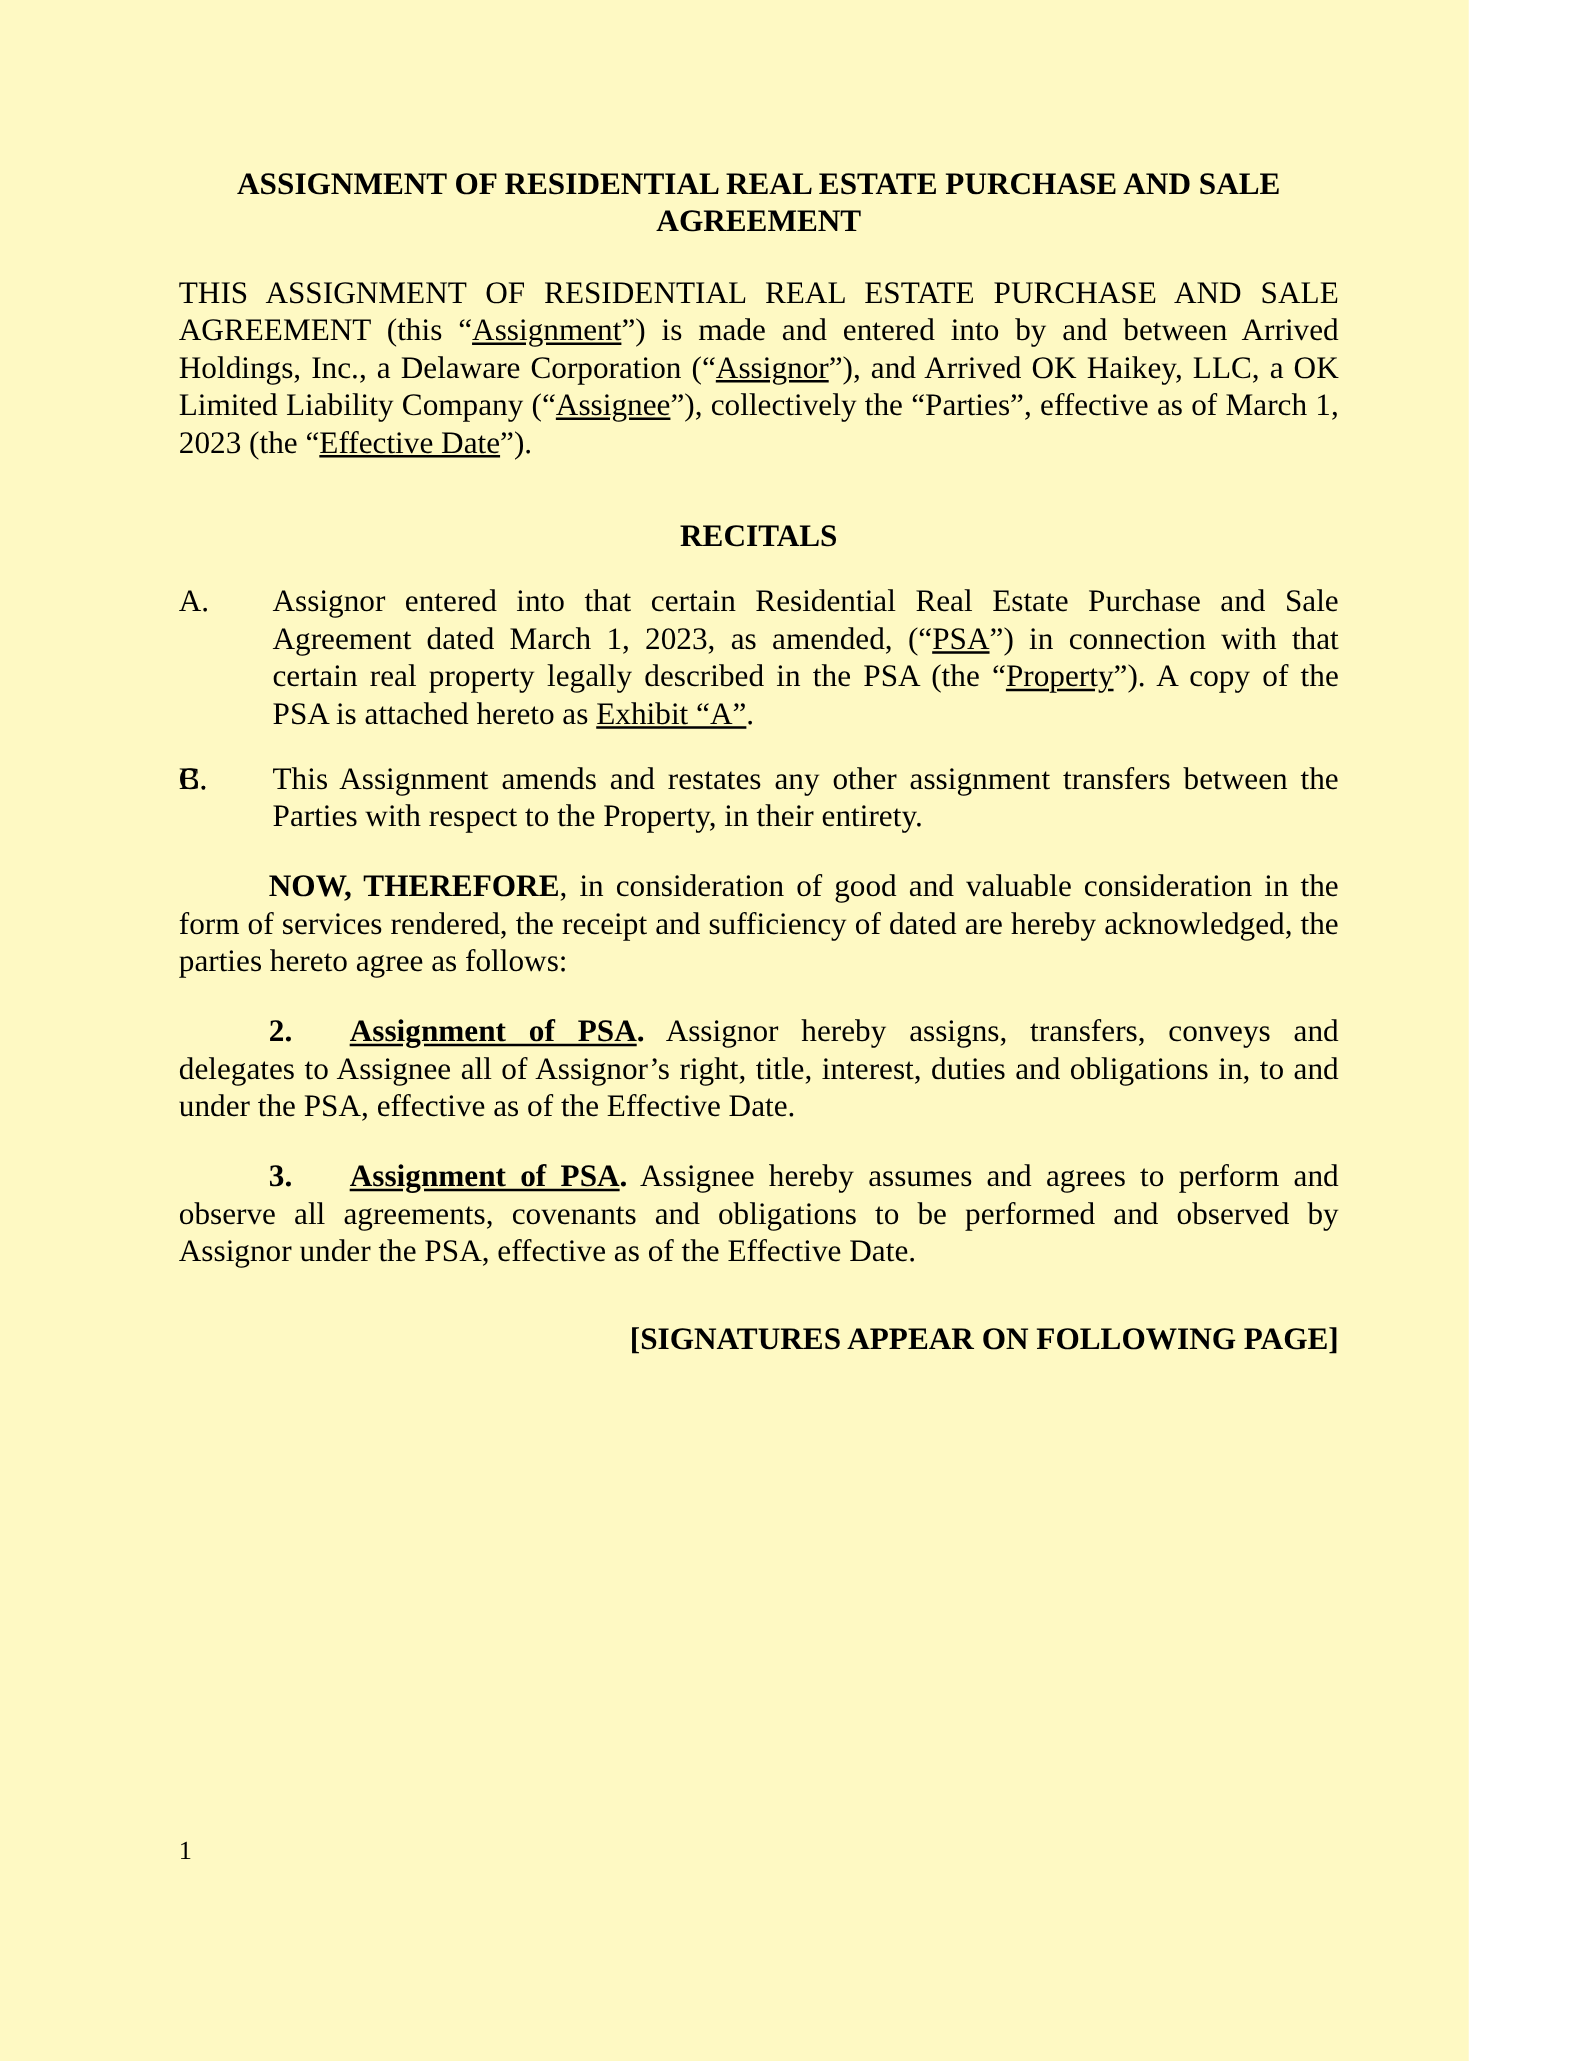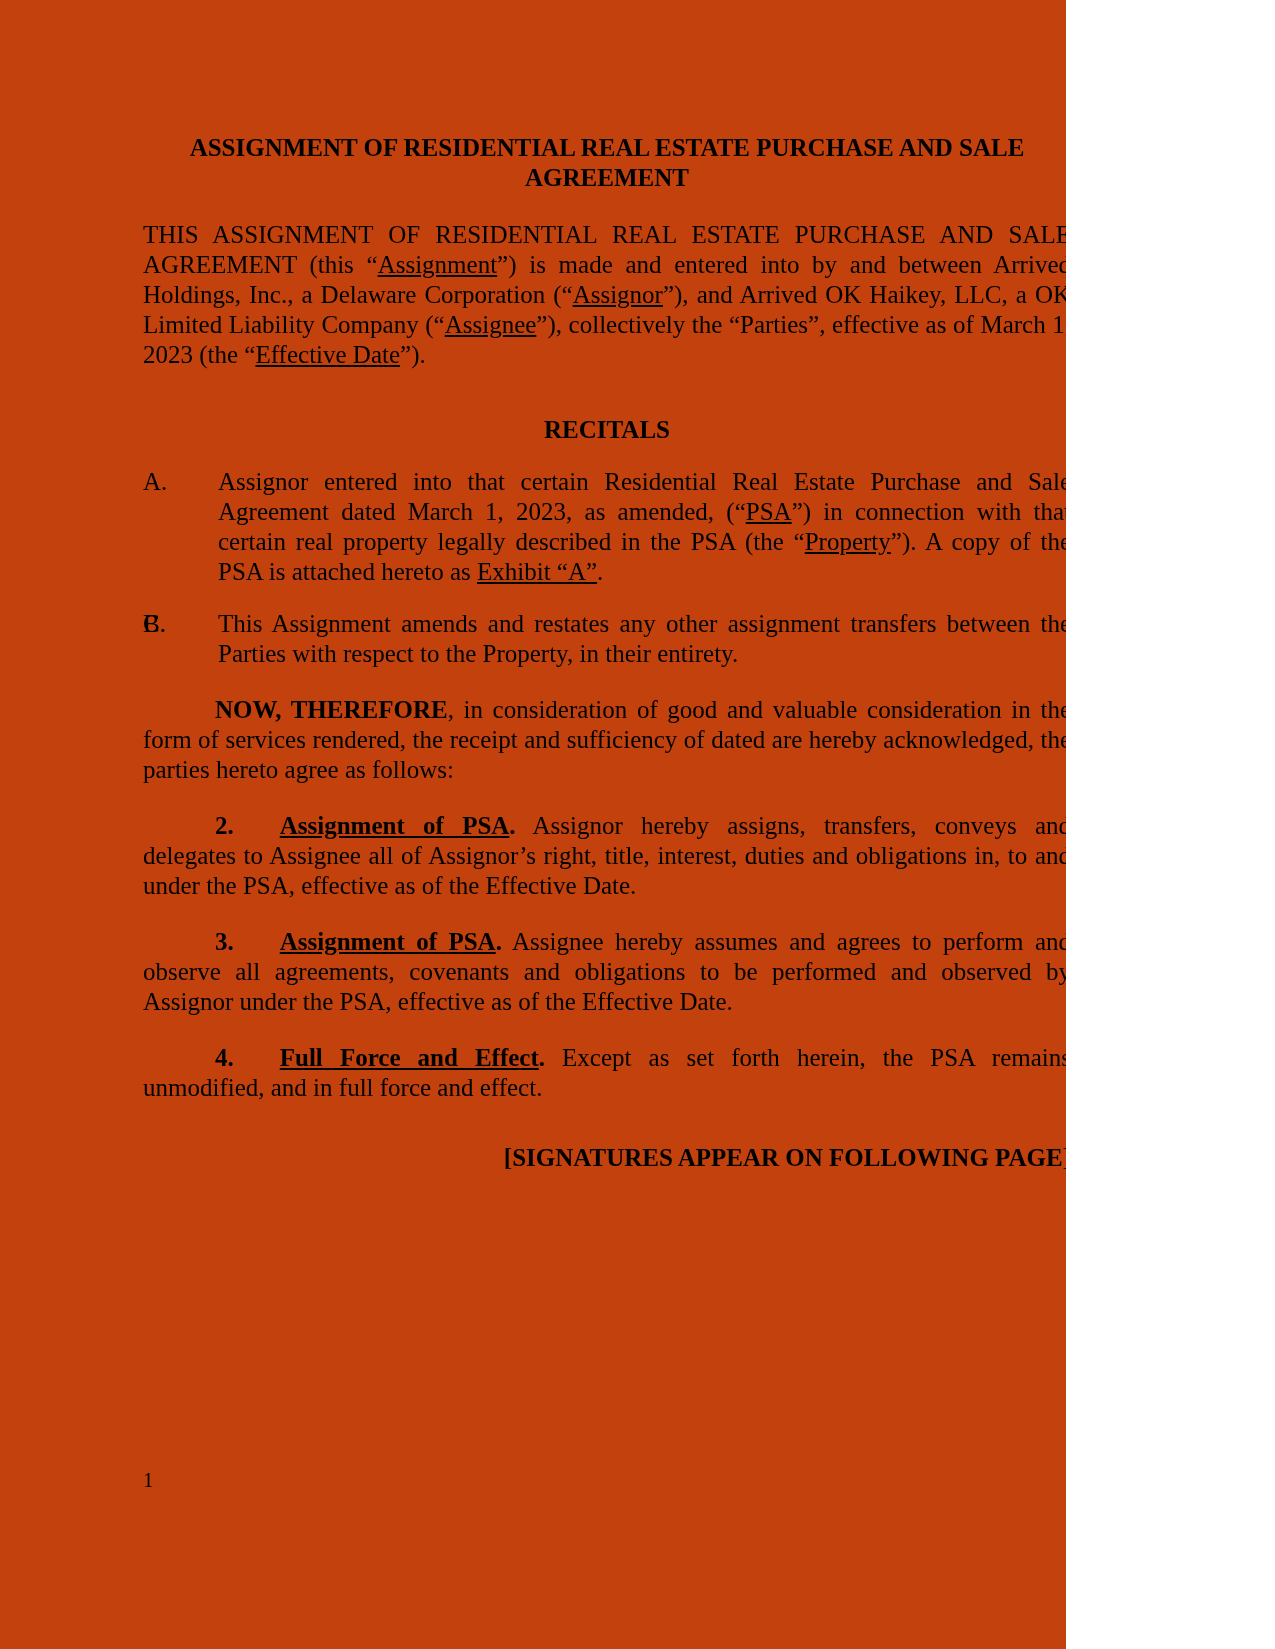--- a/index.html
+++ b/index.html
@@ -1,21 +1,21 @@
 <!DOCTYPE html>
 <html><head>
 <meta charset="utf-8">
 <style>
   * { box-sizing: border-box; }
   html, body { margin: 0; padding: 0; background: #ffffff; }
   .page {
     position: relative;
-    width: 1066px;
+    width: 1175px;
     height: 1649px;
-    background: #c2410c;
+    background: #fef9c3;
     color: #000000;
     font-family: "Liberation Serif", serif;
     font-size: 25px;
     line-height: 30px;
     overflow: hidden;
   }
   .content {
     position: absolute;
     left: 143px;
     top: 0;
@@ -76,20 +76,19 @@
 
     <p class="recital justify"><span class="recital-marker">C.</span><span>This Assignment amends and restates any other assignment transfers between the Parties with respect to the Property, in their entirety.</span></p>
 
     <p class="now-para justify"><span class="b">NOW, THEREFORE</span><span>, in consideration of good and valuable consideration in the form of services rendered, the receipt and sufficiency of dated are hereby acknowledged, the parties hereto agree as follows:</span></p>
 
 
     <p class="section justify"><span class="b">2.</span><span class="tab"></span><span class="b u">Assignment of PSA</span><span class="b">.</span><span>  Assignor hereby assigns, transfers, conveys and delegates to Assignee all of Assignor’s right, title, interest, duties and obligations in, to and under the PSA, effective as of the Effective Date.</span></p>
 
     <p class="section justify"><span class="b">3.</span><span class="tab"></span><span class="b u">Assignment of PSA</span><span class="b">.</span><span>  Assignee hereby assumes and agrees to perform and observe all agreements, covenants and obligations to be performed and observed by Assignor under the PSA, effective as of the Effective Date.</span></p>
 
-    <p class="section justify"><span class="b">4.</span><span class="tab"></span><span class="b u">Full Force and Effect</span><span class="b">.</span><span>  Except as set forth herein, the PSA remains unmodified, and in full force and effect.</span></p>
 
     <p class="signatures"><span class="u">[</span><span>SIGNATURES APPEAR ON FOLLOWING PAGE</span><span class="u">]</span></p>
 
   </div>
 
   <div class="page-number">1</div>
 </div>
 
 </body></html>

